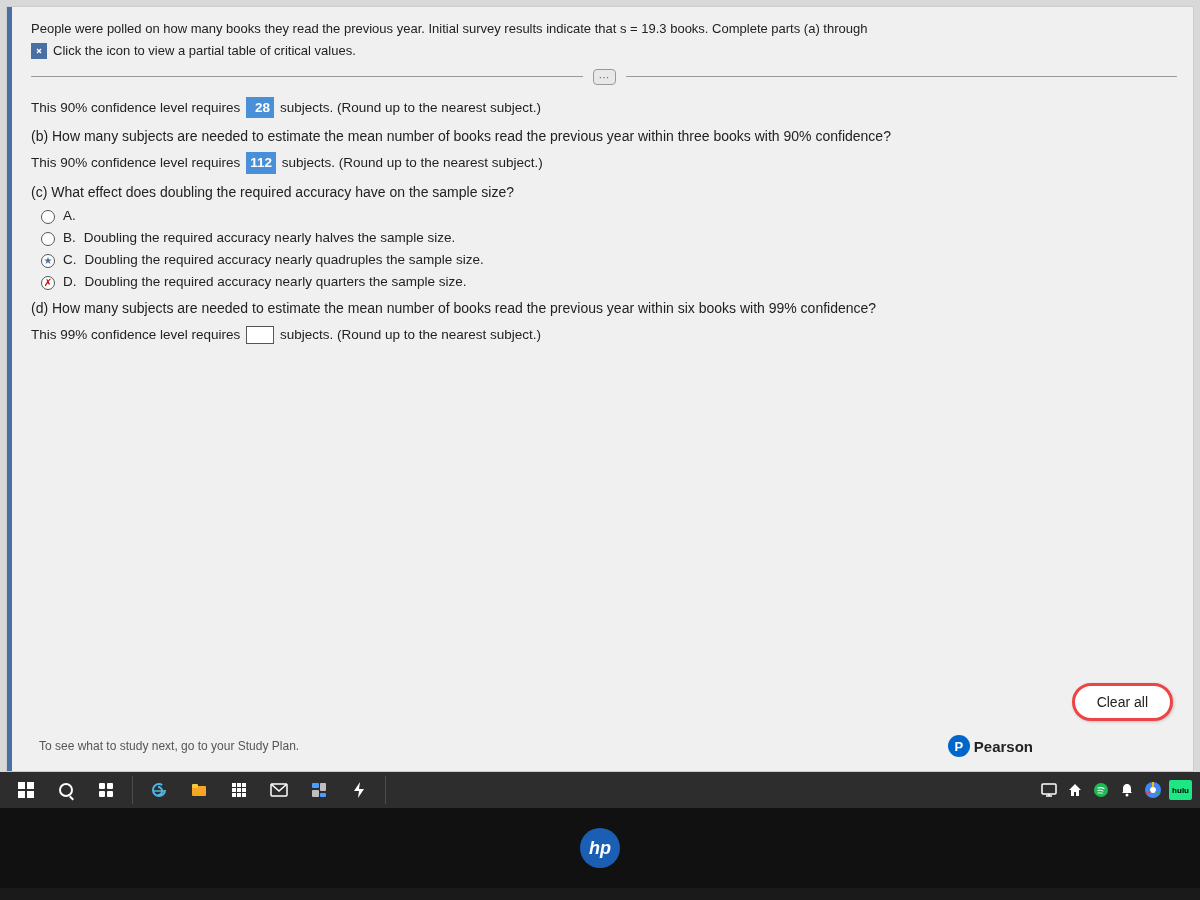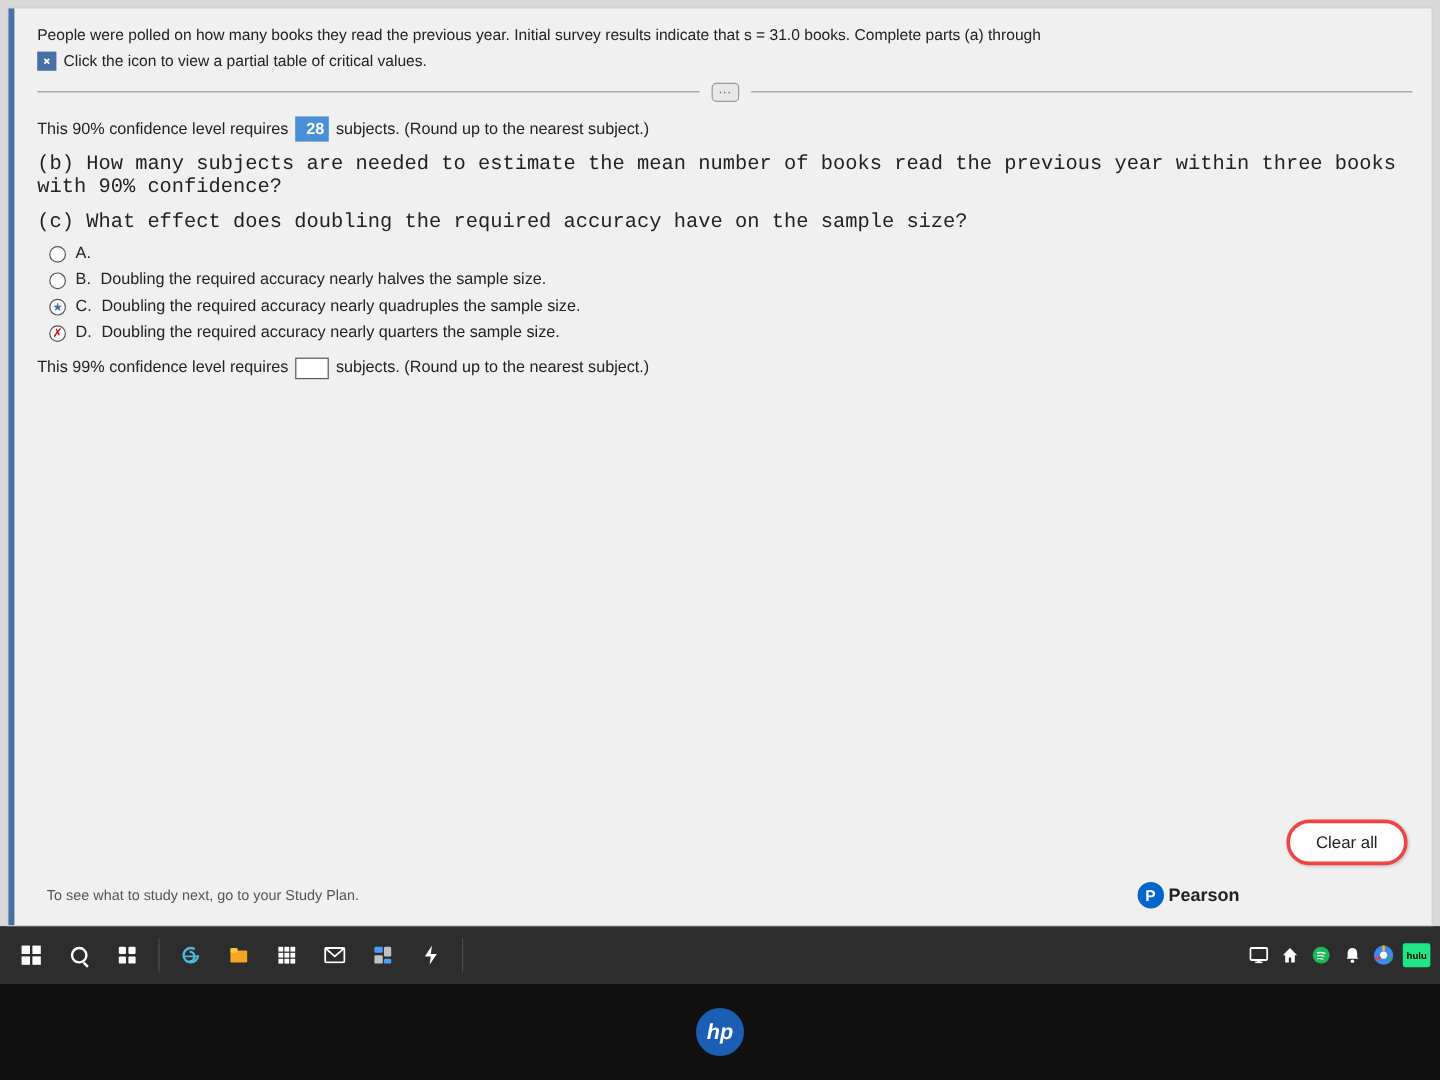--- a/index.html
+++ b/index.html
@@ -102,26 +102,25 @@
       display: inline-block;
       border: 1px solid #555;
       background: white;
       width: 28px;
       height: 18px;
       margin: 0 2px;
       vertical-align: middle;
     }
 
     .section-label {
-      font-size: 17px;
+      font-size: 14px;
       color: #222;
       margin-bottom: 8px;
       margin-top: 10px;
       font-weight: normal;
-      font-family: Liberation Mono, monospace;
     }
 
     .options-container {
       margin: 6px 0 10px 10px;
     }
 
     .option-row {
       display: flex;
       align-items: flex-start;
       gap: 8px;
@@ -340,21 +339,21 @@
   </style>
 </head>
 <body>
 
 <div class="content-wrapper" style="position:relative;">
 
   <div class="main-content" style="flex:1; position:relative;">
     <div class="question-panel" style="position:relative;">
       <div class="left-bar"></div>
       <div style="margin-left: 8px;">
-        <div class="question-panel-header">People were polled on how many books they read the previous year. Initial survey results indicate that s = 31.0 books. Complete parts (a) through</div>
+        <div class="question-panel-header">People were polled on how many books they read the previous year. Initial survey results indicate that s = 19.3 books. Complete parts (a) through</div>
         <div class="icon-link">
           <div class="icon-box">
             <svg width="10" height="10" viewBox="0 0 10 10">
                 <rect width="10" height="10" fill="#4a6fa5"></rect>
                 <line x1="3" y1="3" x2="7" y2="7" stroke="white" stroke-width="1.5"></line>
                 <line x1="7" y1="3" x2="3" y2="7" stroke="white" stroke-width="1.5"></line>
               </svg>
           </div>
           <span>Click the icon to view a partial table of critical values.</span>
         </div>
@@ -366,20 +365,25 @@
         </div>
 
         <div class="answer-line">
           <span>This 90% confidence level requires</span>
           <span class="highlight-box">28</span>
           <span>subjects. (Round up to the nearest subject.)</span>
         </div>
 
         <div class="section-label">(b) How many subjects are needed to estimate the mean number of books read the previous year within three books with 90% confidence?</div>
 
+        <div class="answer-line">
+          <span>This 90% confidence level requires</span>
+          <span class="highlight-box">112</span>
+          <span>subjects. (Round up to the nearest subject.)</span>
+        </div>
 
         <div class="section-label">(c) What effect does doubling the required accuracy have on the sample size?</div>
 
         <div class="options-container">
           <div class="option-row">
             <div class="radio-outer"></div>
             <span class="option-letter">A.</span>
           </div>
           <div class="option-row">
             <div class="radio-outer"></div>
@@ -391,41 +395,42 @@
             <span class="option-letter">C.</span>
             <span>Doubling the required accuracy nearly quadruples the sample size.</span>
           </div>
           <div class="option-row">
             <div class="radio-outer selected-d"></div>
             <span class="option-letter">D.</span>
             <span>Doubling the required accuracy nearly quarters the sample size.</span>
           </div>
         </div>
 
+        <div class="section-label">(d) How many subjects are needed to estimate the mean number of books read the previous year within six books with 99% confidence?</div>
 
         <div class="answer-line">
           <span>This 99% confidence level requires</span>
           <span class="empty-box"></span>
           <span>subjects. (Round up to the nearest subject.)</span>
         </div>
       </div>
 
       <button class="clear-all-btn">Clear all</button>
 
       <div class="study-plan-text">To see what to study next, go to your Study Plan.</div>
 
       <div class="pearson-logo">
         <div class="pearson-p">P</div>
         <span>Pearson</span>
       </div>
     </div>
   </div>
 </div>
 
-<div class="taskbar" style="height:48px;">
+<div class="taskbar" style="height:36px;">
 
   <div class="taskbar-btn">
     <div class="win-icon">
       <div></div>
         <div></div>
         <div></div>
         <div></div>
     </div>
   </div>
 

